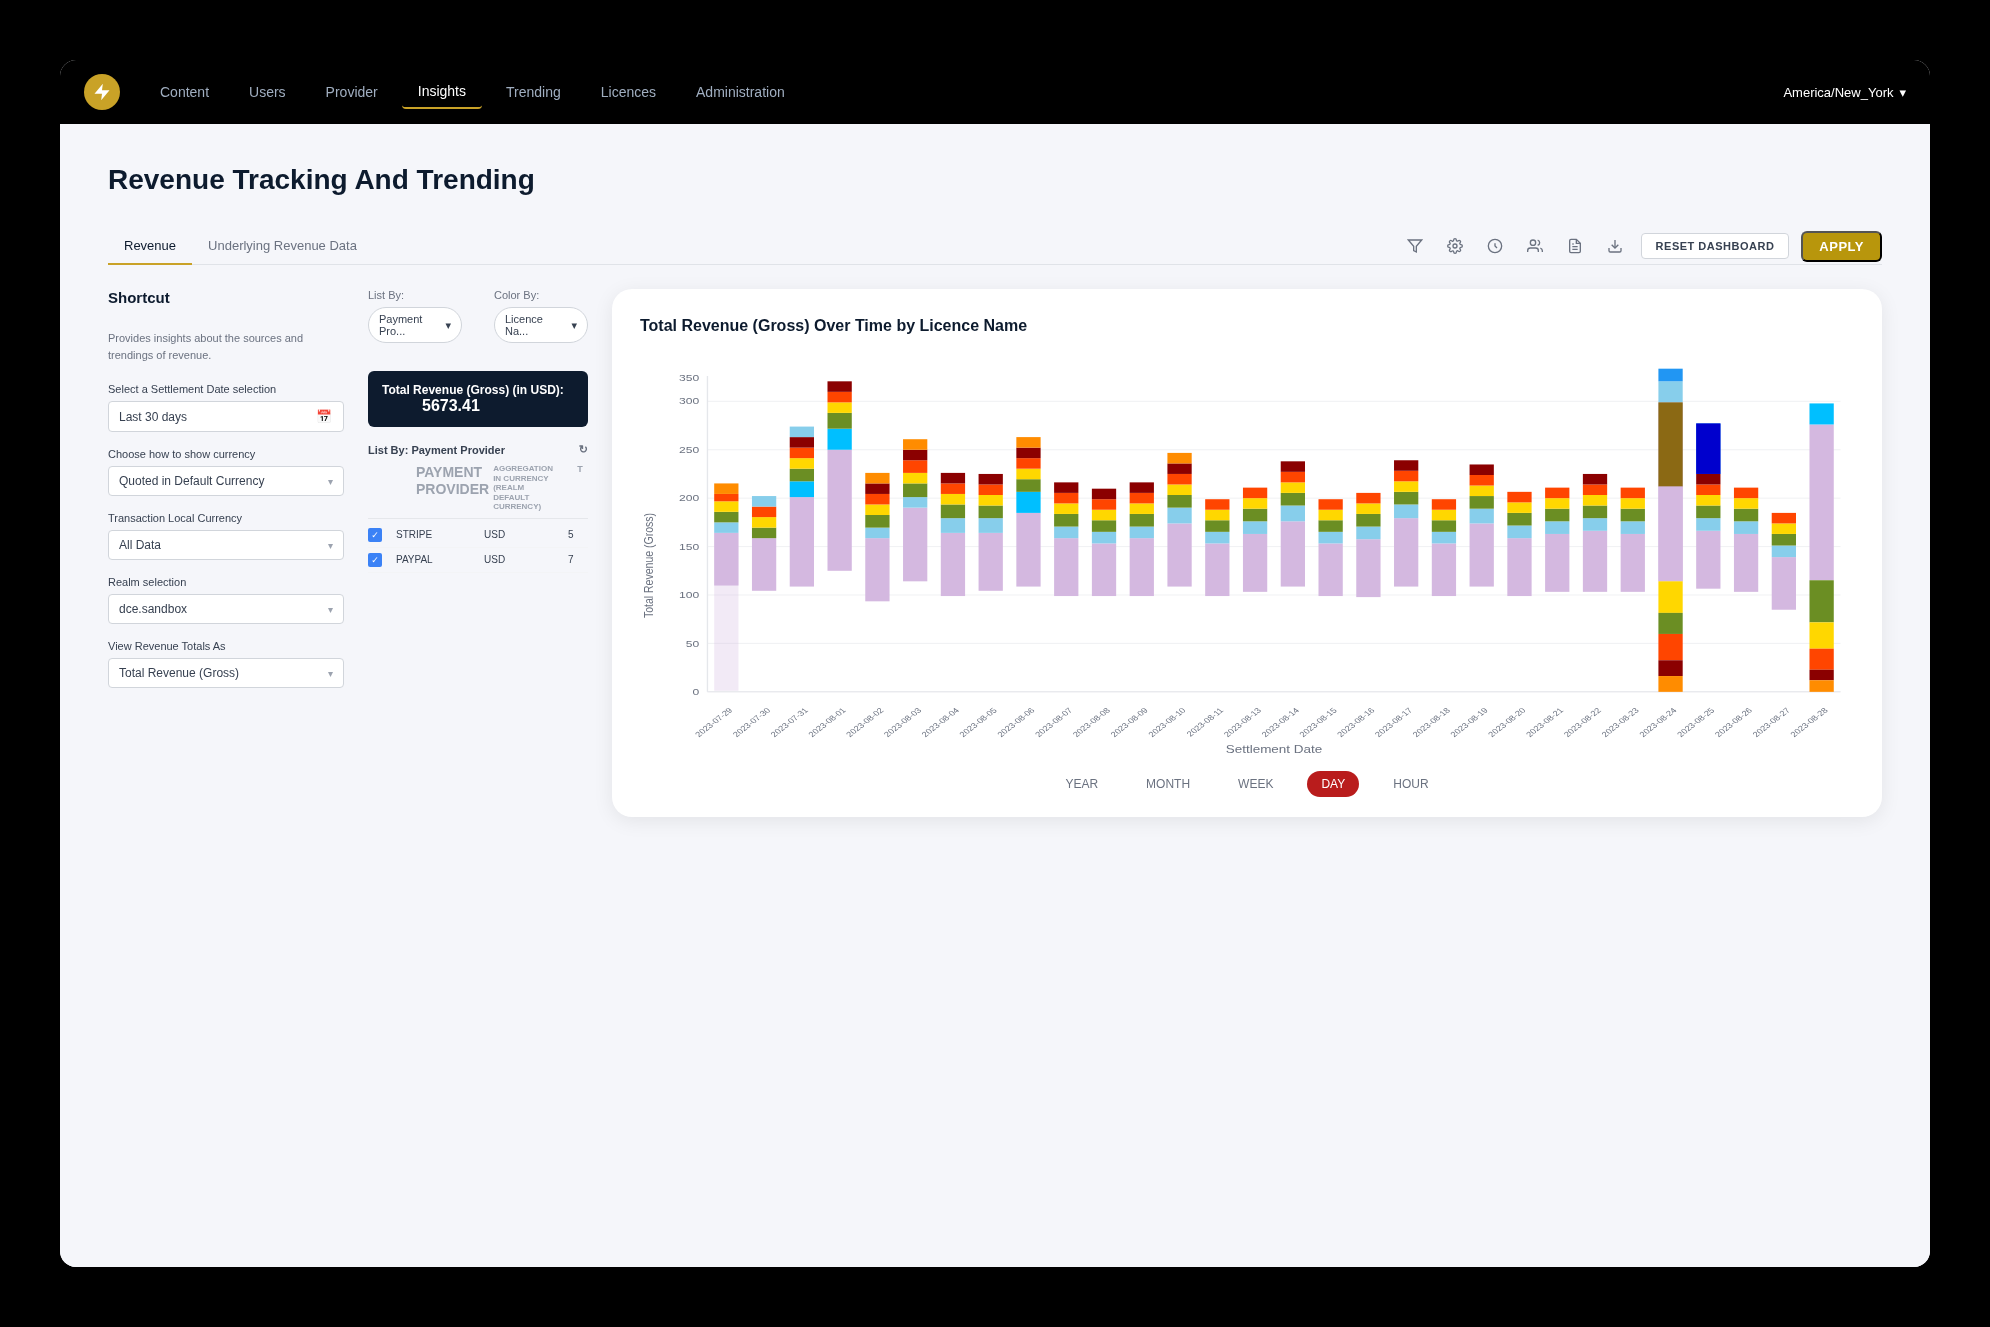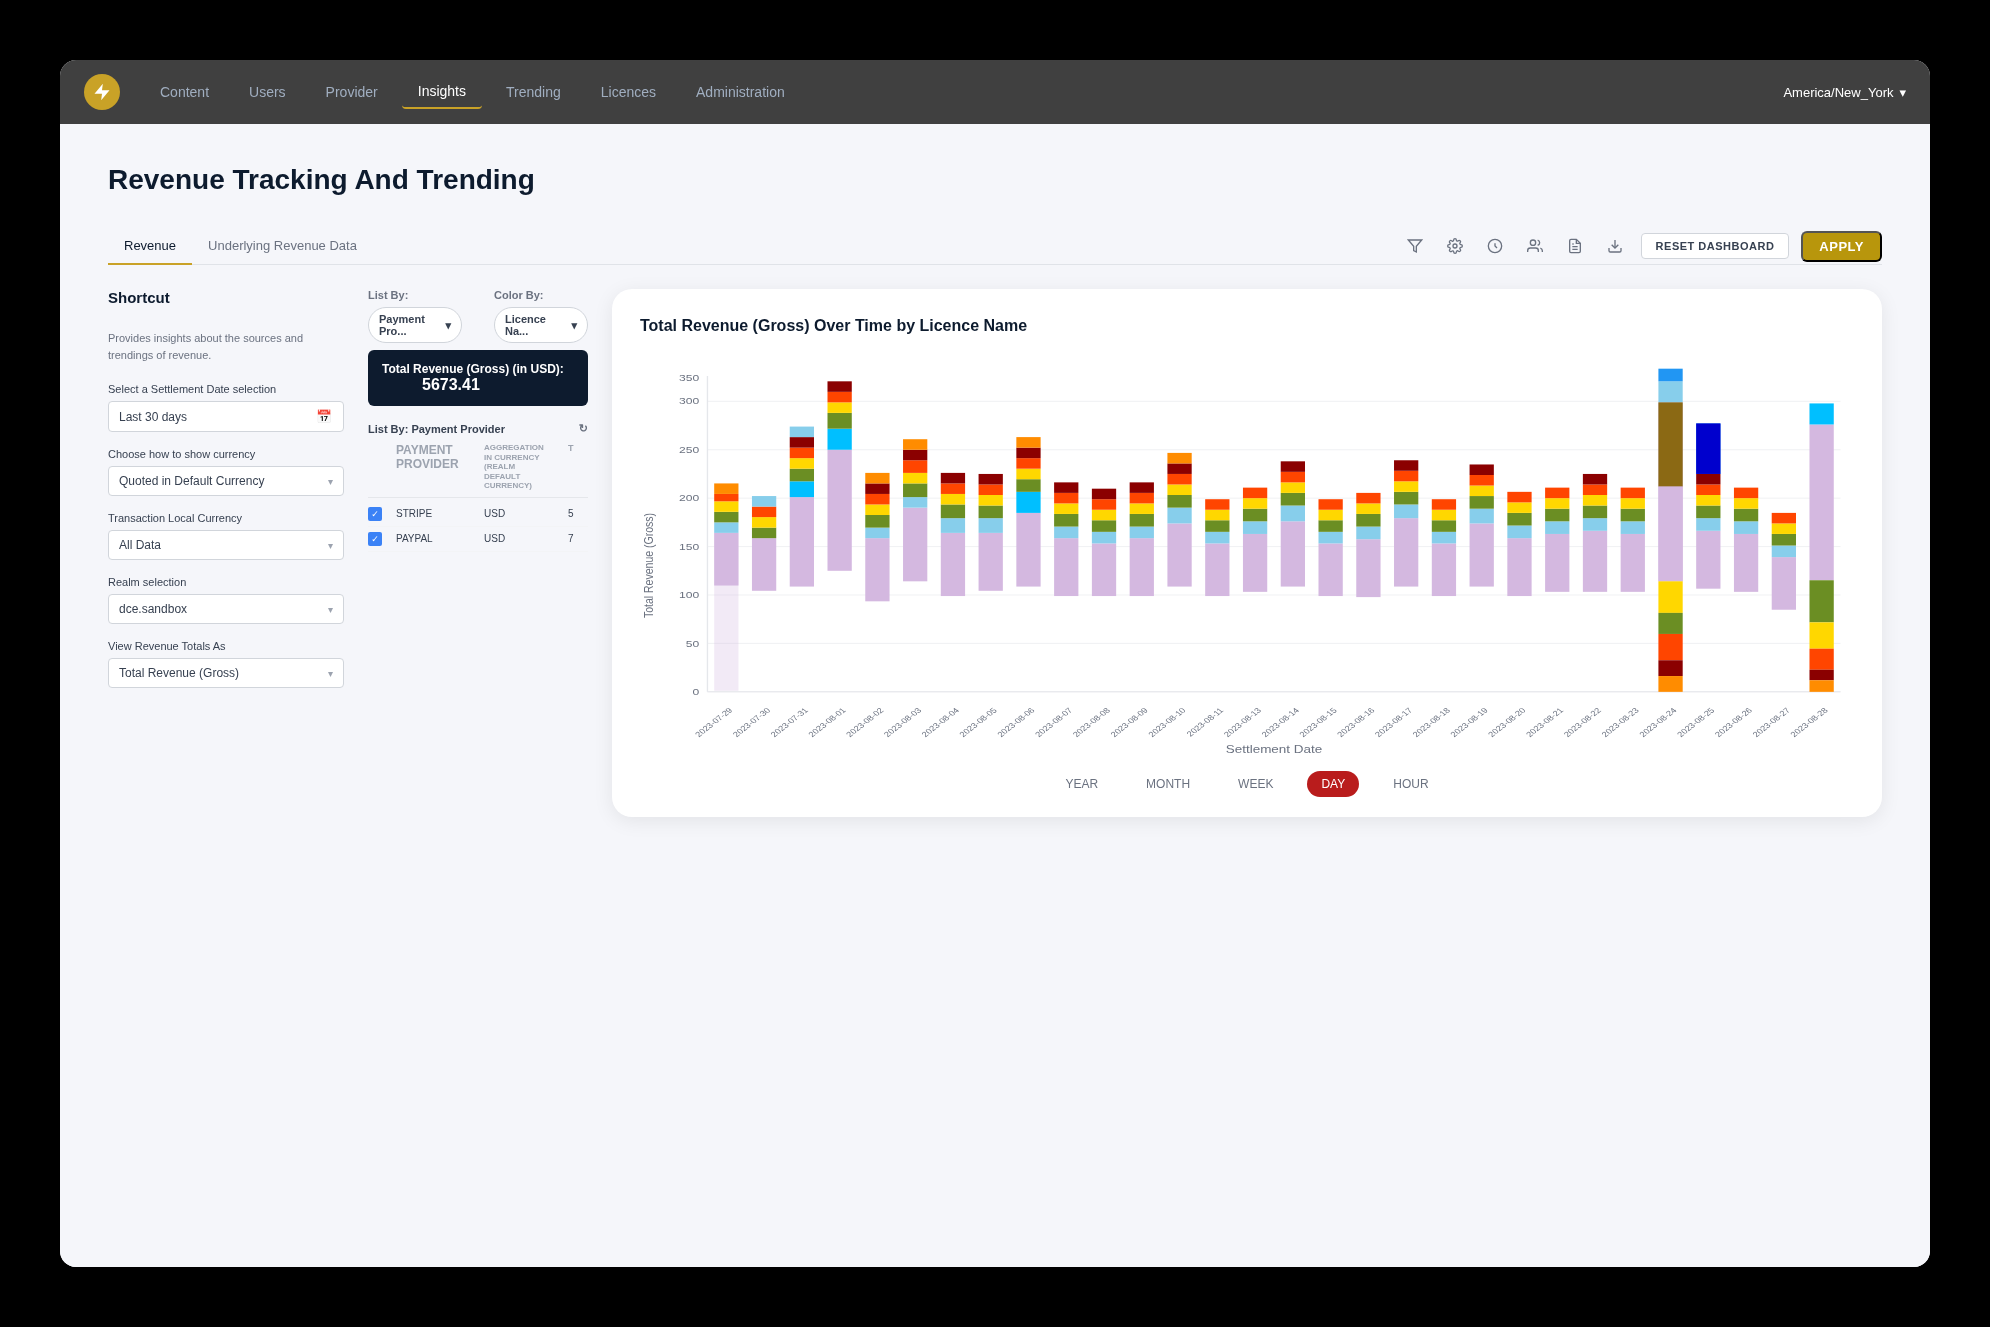--- a/index.html
+++ b/index.html
@@ -19,21 +19,21 @@
       left: 60px;
       right: 60px;
       bottom: 60px;
       background: #f0f2f5;
       border-radius: 16px;
       overflow: hidden;
     }
 
     
     .navbar {
-      background: #404040;
+      background: #000000;
       height: 64px;
       display: flex;
       align-items: center;
       padding: 0 24px;
       gap: 8px;
     }
     .nav-logo {
       width: 36px;
       height: 36px;
       background: #c9a227;
@@ -201,22 +201,21 @@
 
     
     .middle-panel {
       width: 220px;
       flex-shrink: 0;
       margin-right: 24px;
     }
     .list-color-row {
       display: flex;
       gap: 32px;
-      margin-bottom: 7px;
-      font-weight: bold;
+      margin-bottom: 28px;
     }
     .list-color-col {
       flex: 1;
     }
     .col-label {
       font-size: 11px;
       color: #6b7280;
       margin-bottom: 6px;
     }
     .dropdown-pill {
@@ -493,21 +492,21 @@
         </div>
 
         <div class="list-by-header">
           <span>List By: Payment Provider</span>
           <span style="cursor:pointer;color:#6b7280;">↻</span>
         </div>
 
         <div class="list-table">
           <div class="list-table-head">
             <div></div>
-            <div style="font-size:12px;line-height:1.2;">PAYMENT<br>PROVIDER</div>
+            <div style="font-size:14px;line-height:1.2;margin-left:20px;">PAYMENT<br>PROVIDER</div>
             <div style="font-size:8px;line-height:1.2;">AGGREGATION<br>IN CURRENCY<br>(REALM<br>DEFAULT<br>CURRENCY)</div>
             <div>T</div>
           </div>
           <div class="list-table-row">
             <div class="checkbox-blue">✓</div>
             <div class="provider-name">STRIPE</div>
             <div class="provider-currency">USD</div>
             <div class="provider-num">5</div>
           </div>
           <div class="list-table-row">

